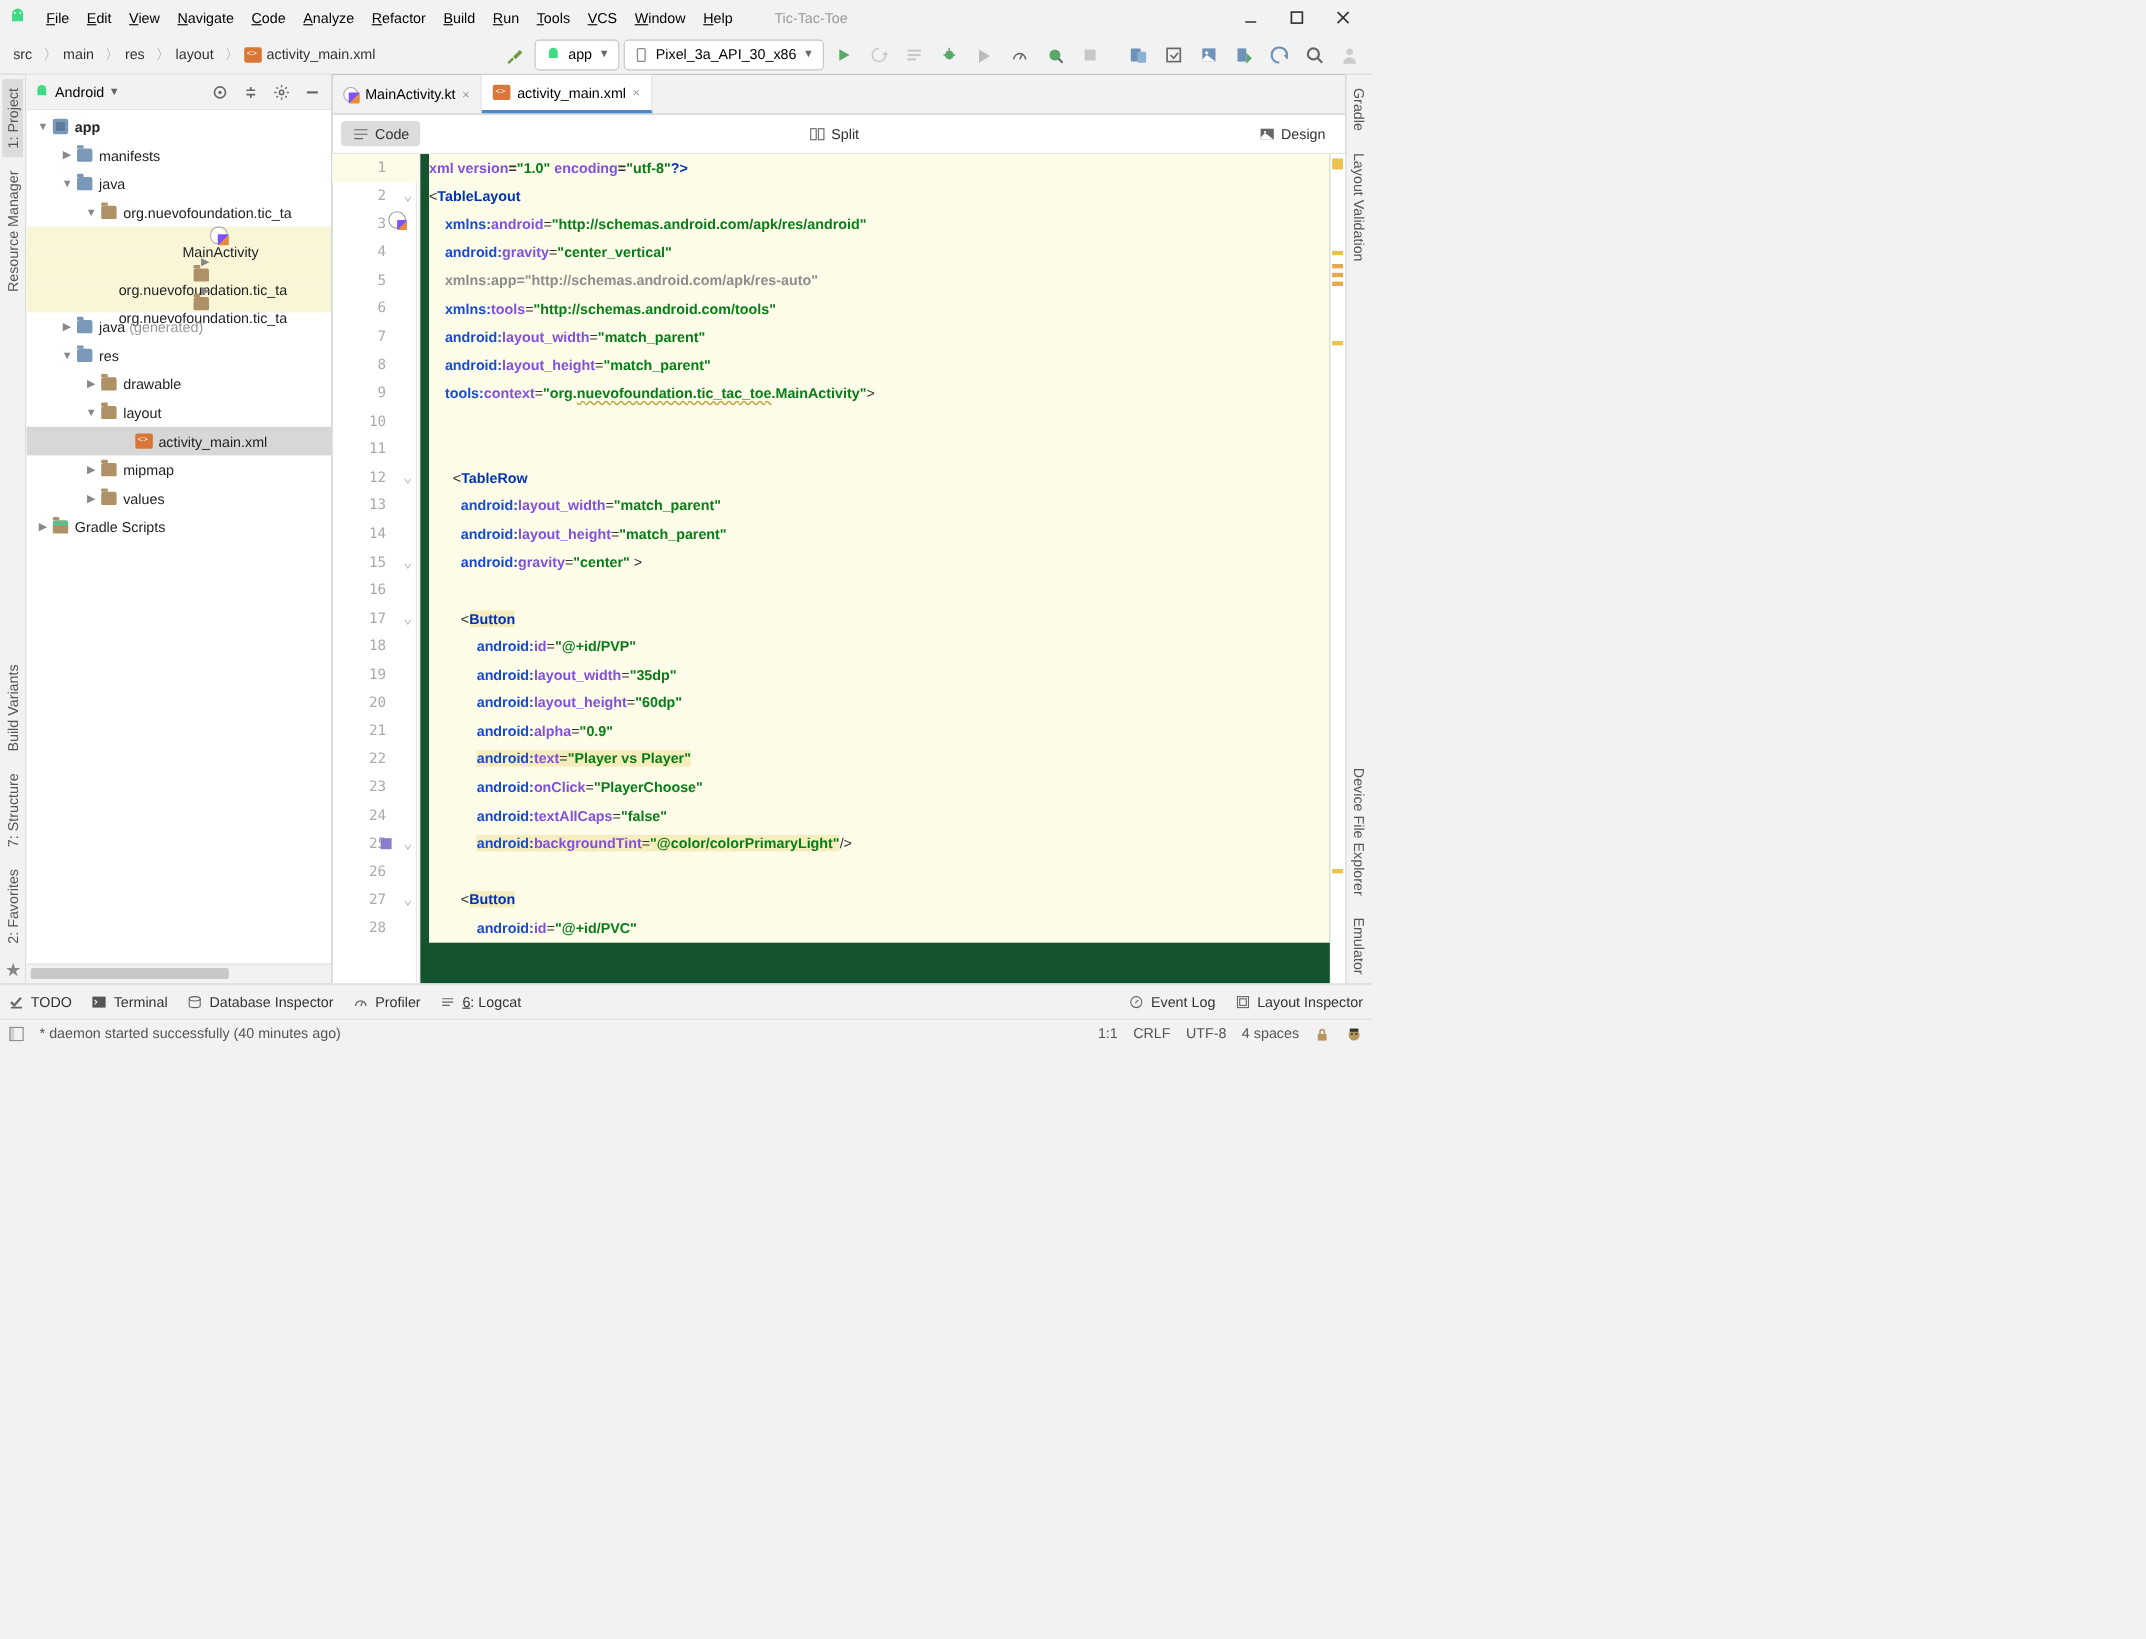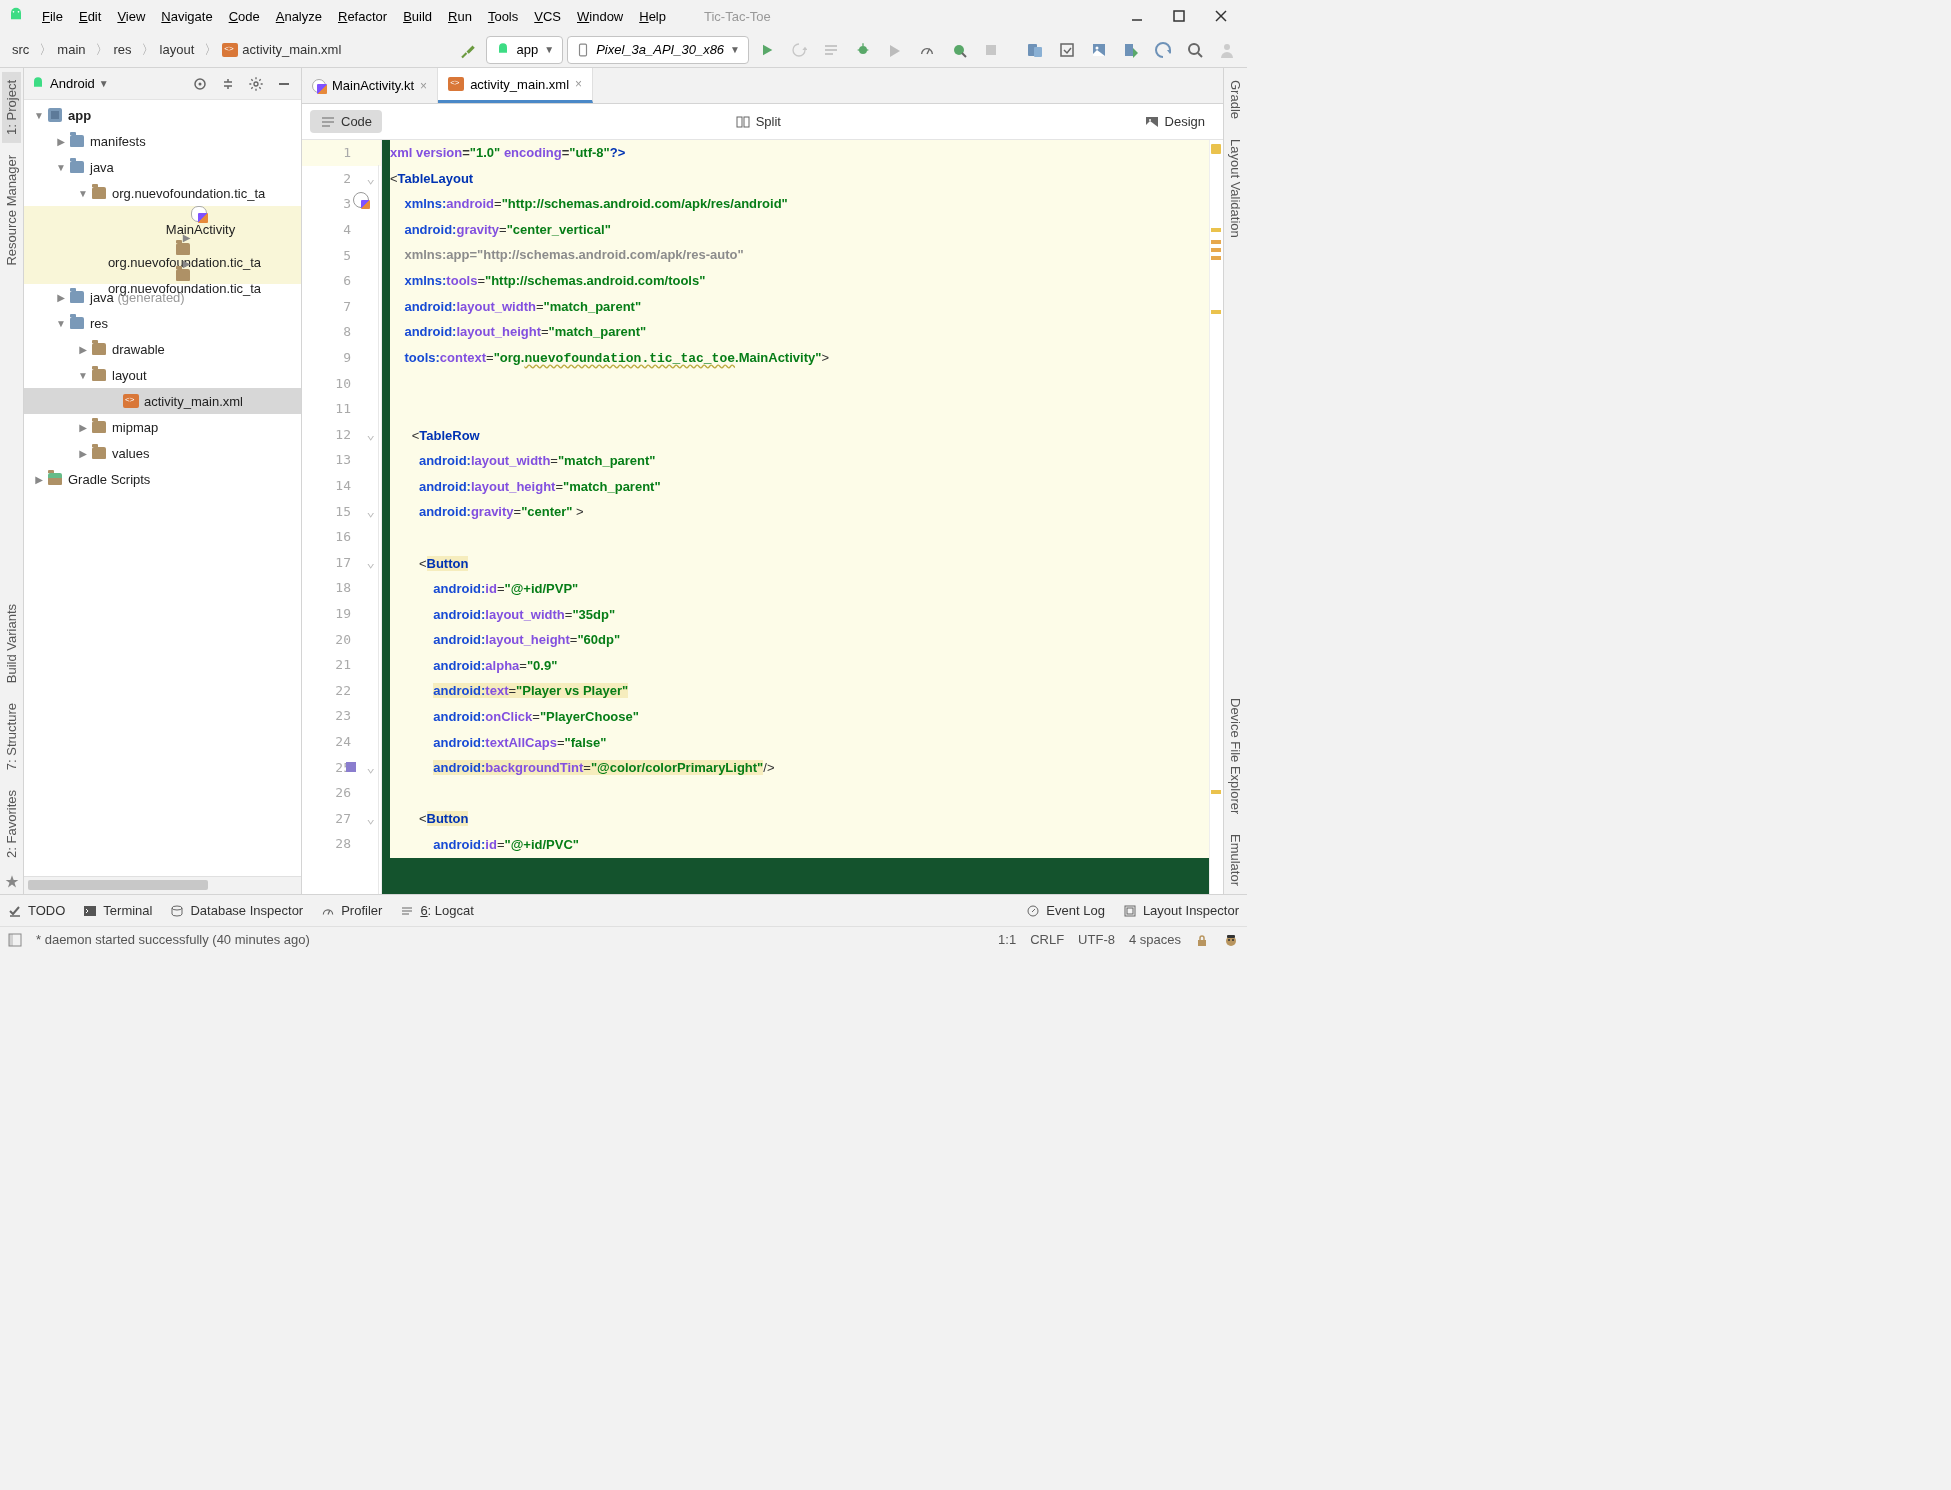--- a/index.html
+++ b/index.html
@@ -76,21 +76,21 @@
 .color-swatch { position: absolute; left: 44px; width: 10px; height: 10px; background: #8a7dce; }
 .code { flex: 1; font-family: "Consolas", monospace; font-size: 15px; line-height: 25.6px; padding-left: 8px; overflow: hidden; white-space: pre; color: #333; }
 .code .line1 { background: #fdfce8; display: inline-block; width: 100%; }
 .tag { color: #0033b3; font-weight: bold; }
 .attr { color: #8250df; font-weight: bold; }
 .attrns { color: #174ad4; font-weight: bold; }
 .str { color: #067d17; font-weight: bold; }
 .gray { color: #8c8c8c; font-weight: bold; }
 .punct { color: #333; }
 .hl-y { background: #f6edbd; margin-top: 16px; }
-.wave { text-decoration: underline wavy #bba93f; text-underline-offset: 2px; font-family: Liberation Mono, monospace; }
+.wave { text-decoration: underline wavy #bba93f; text-underline-offset: 2px; }
 .vline { position: absolute; top: 25px; bottom: 0; left: 76px; width: 1px; background: #e8e8e8; }
 .error-stripe { width: 14px; background: #fff; border-left: 1px solid #eee; position: relative; }
 .es-mark { position: absolute; left: 1px; width: 10px; height: 4px; }
 .es-mark.yellow { background: #eac24d; }
 .es-mark.orange { background: #e6a84d; }
 .es-status { position: absolute; top: 4px; left: 1px; width: 10px; height: 10px; background: #eac24d; border-radius: 1px; }
 .hscroll { height: 18px; background: #f2f2f2; border-top: 1px solid #e0e0e0; display: flex; }
 .hs-thumb { width: 180px; height: 10px; background: #c8c8c8; border-radius: 2px; margin: 3px 0 0 4px; }
 .bottom-tools { height: 32px; background: #f2f2f2; border-top: 1px solid #d4d4d4; display: flex; align-items: center; padding: 0 8px; gap: 18px; }
 .bt-item { display: flex; align-items: center; gap: 6px; cursor: pointer; color: #333; }
@@ -150,21 +150,21 @@
         <path fill="#6b9a3f" d="M3 21l6-6 2 2-6 6zm7-7l8-8 3 3-8 8z"></path>
       </svg>
     </span>
   <div class="tb-combo">
     <svg class="droid-icon" viewBox="0 0 24 24">
         <path fill="#3ddc84" d="M6 8a6 6 0 0112 0v8H6z"></path>
       </svg>
     <span>app</span>
     <span class="arrow">▼</span>
   </div>
-  <div class="tb-combo" style="min-width:180px;font-style:italic;">
+  <div class="tb-combo" style="min-width:180px;">
     <svg width="14" height="14" viewBox="0 0 24 24">
         <rect x="6" y="2" width="12" height="20" rx="2" fill="none" stroke="#888" stroke-width="2"></rect>
       </svg>
     <span>Pixel_3a_API_30_x86</span>
     <span class="arrow">▼</span>
   </div>
   <span class="tb-btn">
       <svg width="16" height="16" viewBox="0 0 24 24">
         <path fill="#59a869" d="M6 4l14 8-14 8z"></path>
       </svg>

